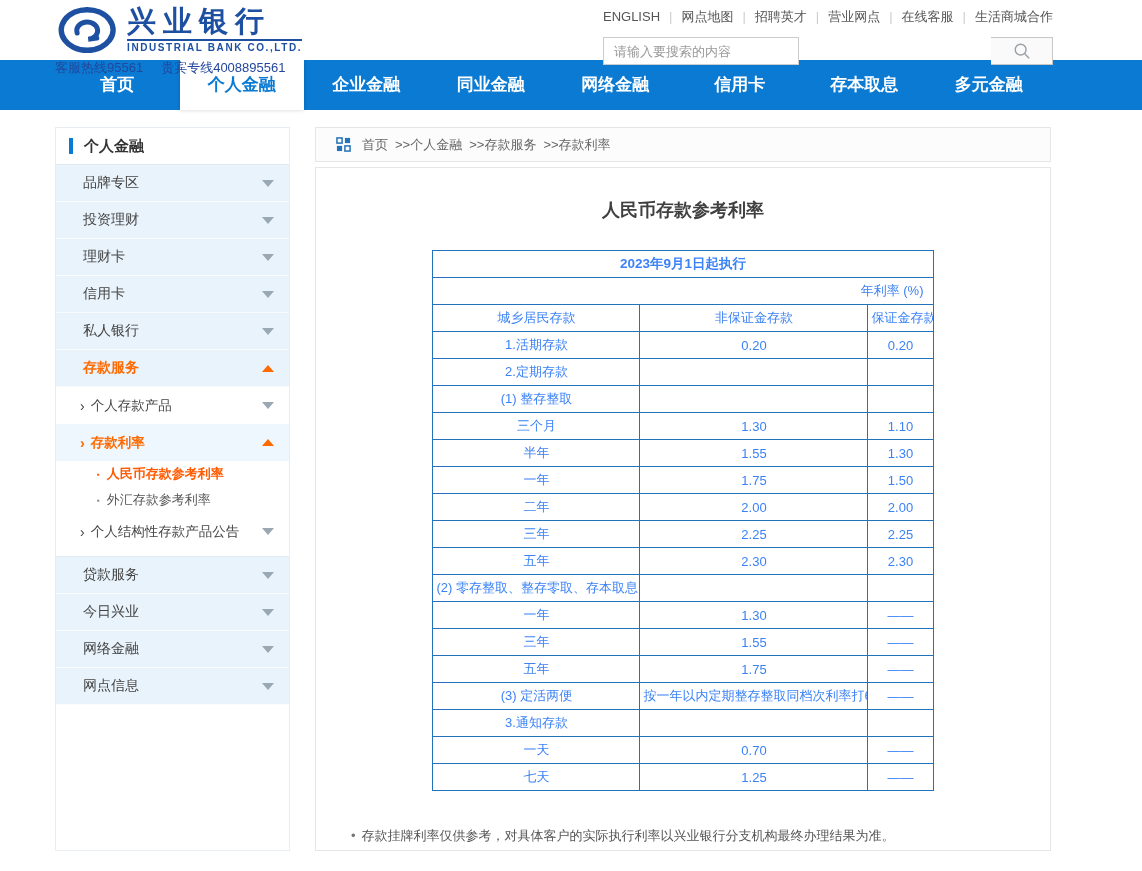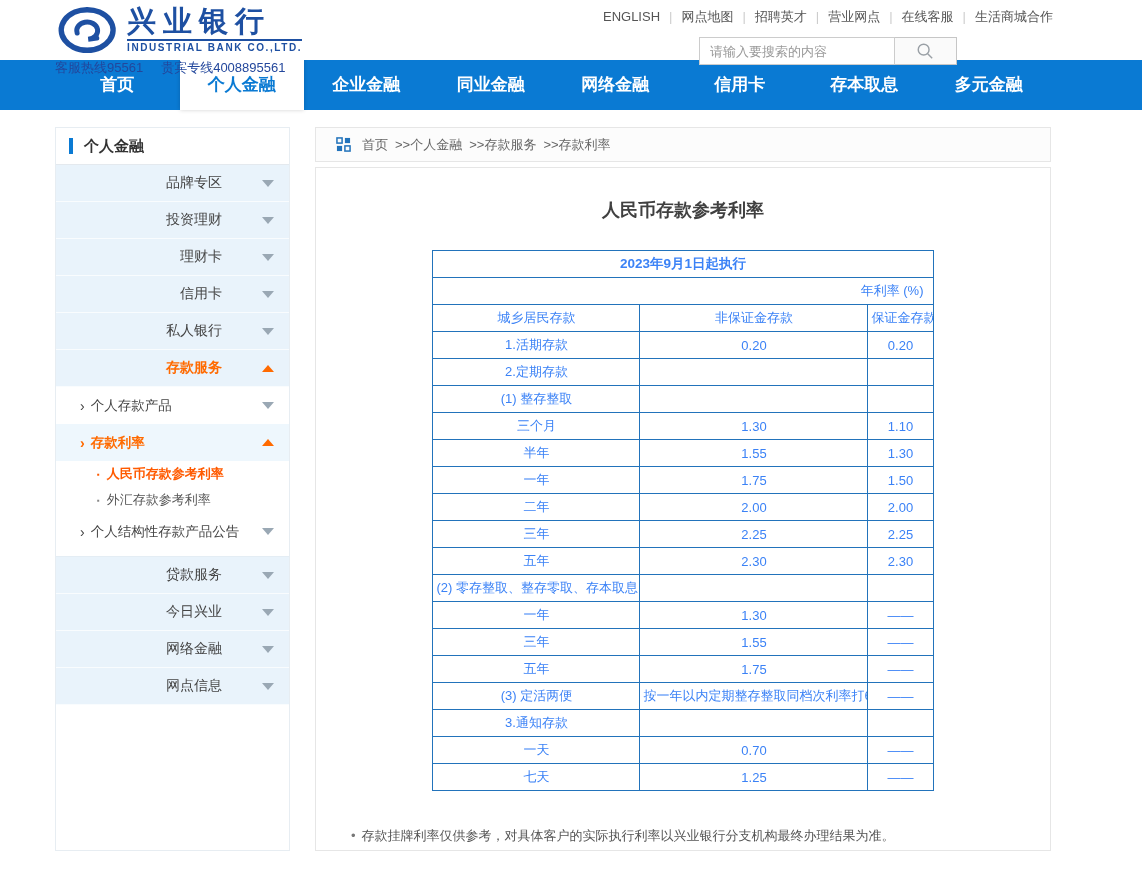--- a/index.html
+++ b/index.html
@@ -14,21 +14,21 @@
   .logo-cn { font-size:29px; font-weight:bold; color:#1e50a2; letter-spacing:7px; line-height:1.1; }
   .logo-en { font-size:10px; font-weight:bold; color:#1e50a2; letter-spacing:1.6px;
     border-top:2px solid #1e50a2; padding-top:1px; margin-top:1px; }
   .hotlines { margin-top:5px; font-size:13px; color:#23479c; }
   .hotlines span { margin-right:18px; }
 
   .top-right { position:absolute; right:89px; top:8px; text-align:right; }
   .top-links { font-size:13px; color:#555; }
   .top-link { cursor:pointer; }
   .top-links .sep { margin:0 9px; color:#ccc; }
-  .search-row { margin-top:11px; display:flex; justify-content:center; }
+  .search-row { margin-top:11px; display:flex; justify-content:space-between; }
   .search-input { width:196px; height:28px; border:1px solid #ccc; padding:0 10px;
     font-size:13px; color:#333; outline:none; font-family:inherit; }
   .search-input::placeholder { color:#999; }
   .search-btn { width:62px; height:28px; border:1px solid #c6c6c6; border-left:none;
     background:#fafafa; cursor:pointer; display:flex; align-items:center; justify-content:center; }
 
   
   .mainnav { height:50px; background:#0a7ad3; }
   .nav-inner { margin-left:55px; width:996px; height:50px; display:flex; }
   .nav-tab { flex:1; height:50px; line-height:50px; text-align:center; color:#fff;
@@ -40,21 +40,21 @@
   
   .content { display:flex; margin-top:17px; padding-left:55px; }
 
   
   .sidebar { width:235px; flex:none; border:1px solid #e7edf2; border-top:none; }
   .side-title { height:38px; display:flex; align-items:center; background:#fff;
     border-top:1px solid #e7edf2; border-bottom:1px solid #e4e9ee;
     font-weight:bold; font-size:15px; color:#333; }
   .side-title .bar { width:4px; height:16px; background:#0a7ad3; margin:0 11px 0 13px; }
   .side-item { height:37px; background:#e9f3fb; border-bottom:1px solid #f9fcfe;
-    display:flex; align-items:center; justify-content:flex-end;
+    display:flex; align-items:center; justify-content:space-between;
     padding:0 15px 0 27px; font-size:14px; color:#444; cursor:pointer;gap:40px; }
   .side-item.highlight { color:#ff6a00; font-weight:bold; }
   .side-subwrap { background:#fff; border-bottom:1px solid #e4edf4; padding-bottom:6px; }
   .side-sub { height:37px; display:flex; align-items:center; justify-content:space-between;
     padding:0 15px 0 24px; font-size:13.5px; color:#444; background:#fff; cursor:pointer; }
   .side-sub.highlight { color:#ff6a00; font-weight:bold; background:#eef7fd; }
   .side-sub .lab { display:flex; align-items:center; }
   .chev { margin-right:6px; font-size:14px; }
   .side-leaf { height:26px; display:flex; align-items:center; padding-left:41px;
     font-size:13px; color:#555; background:#fff; cursor:pointer; }

